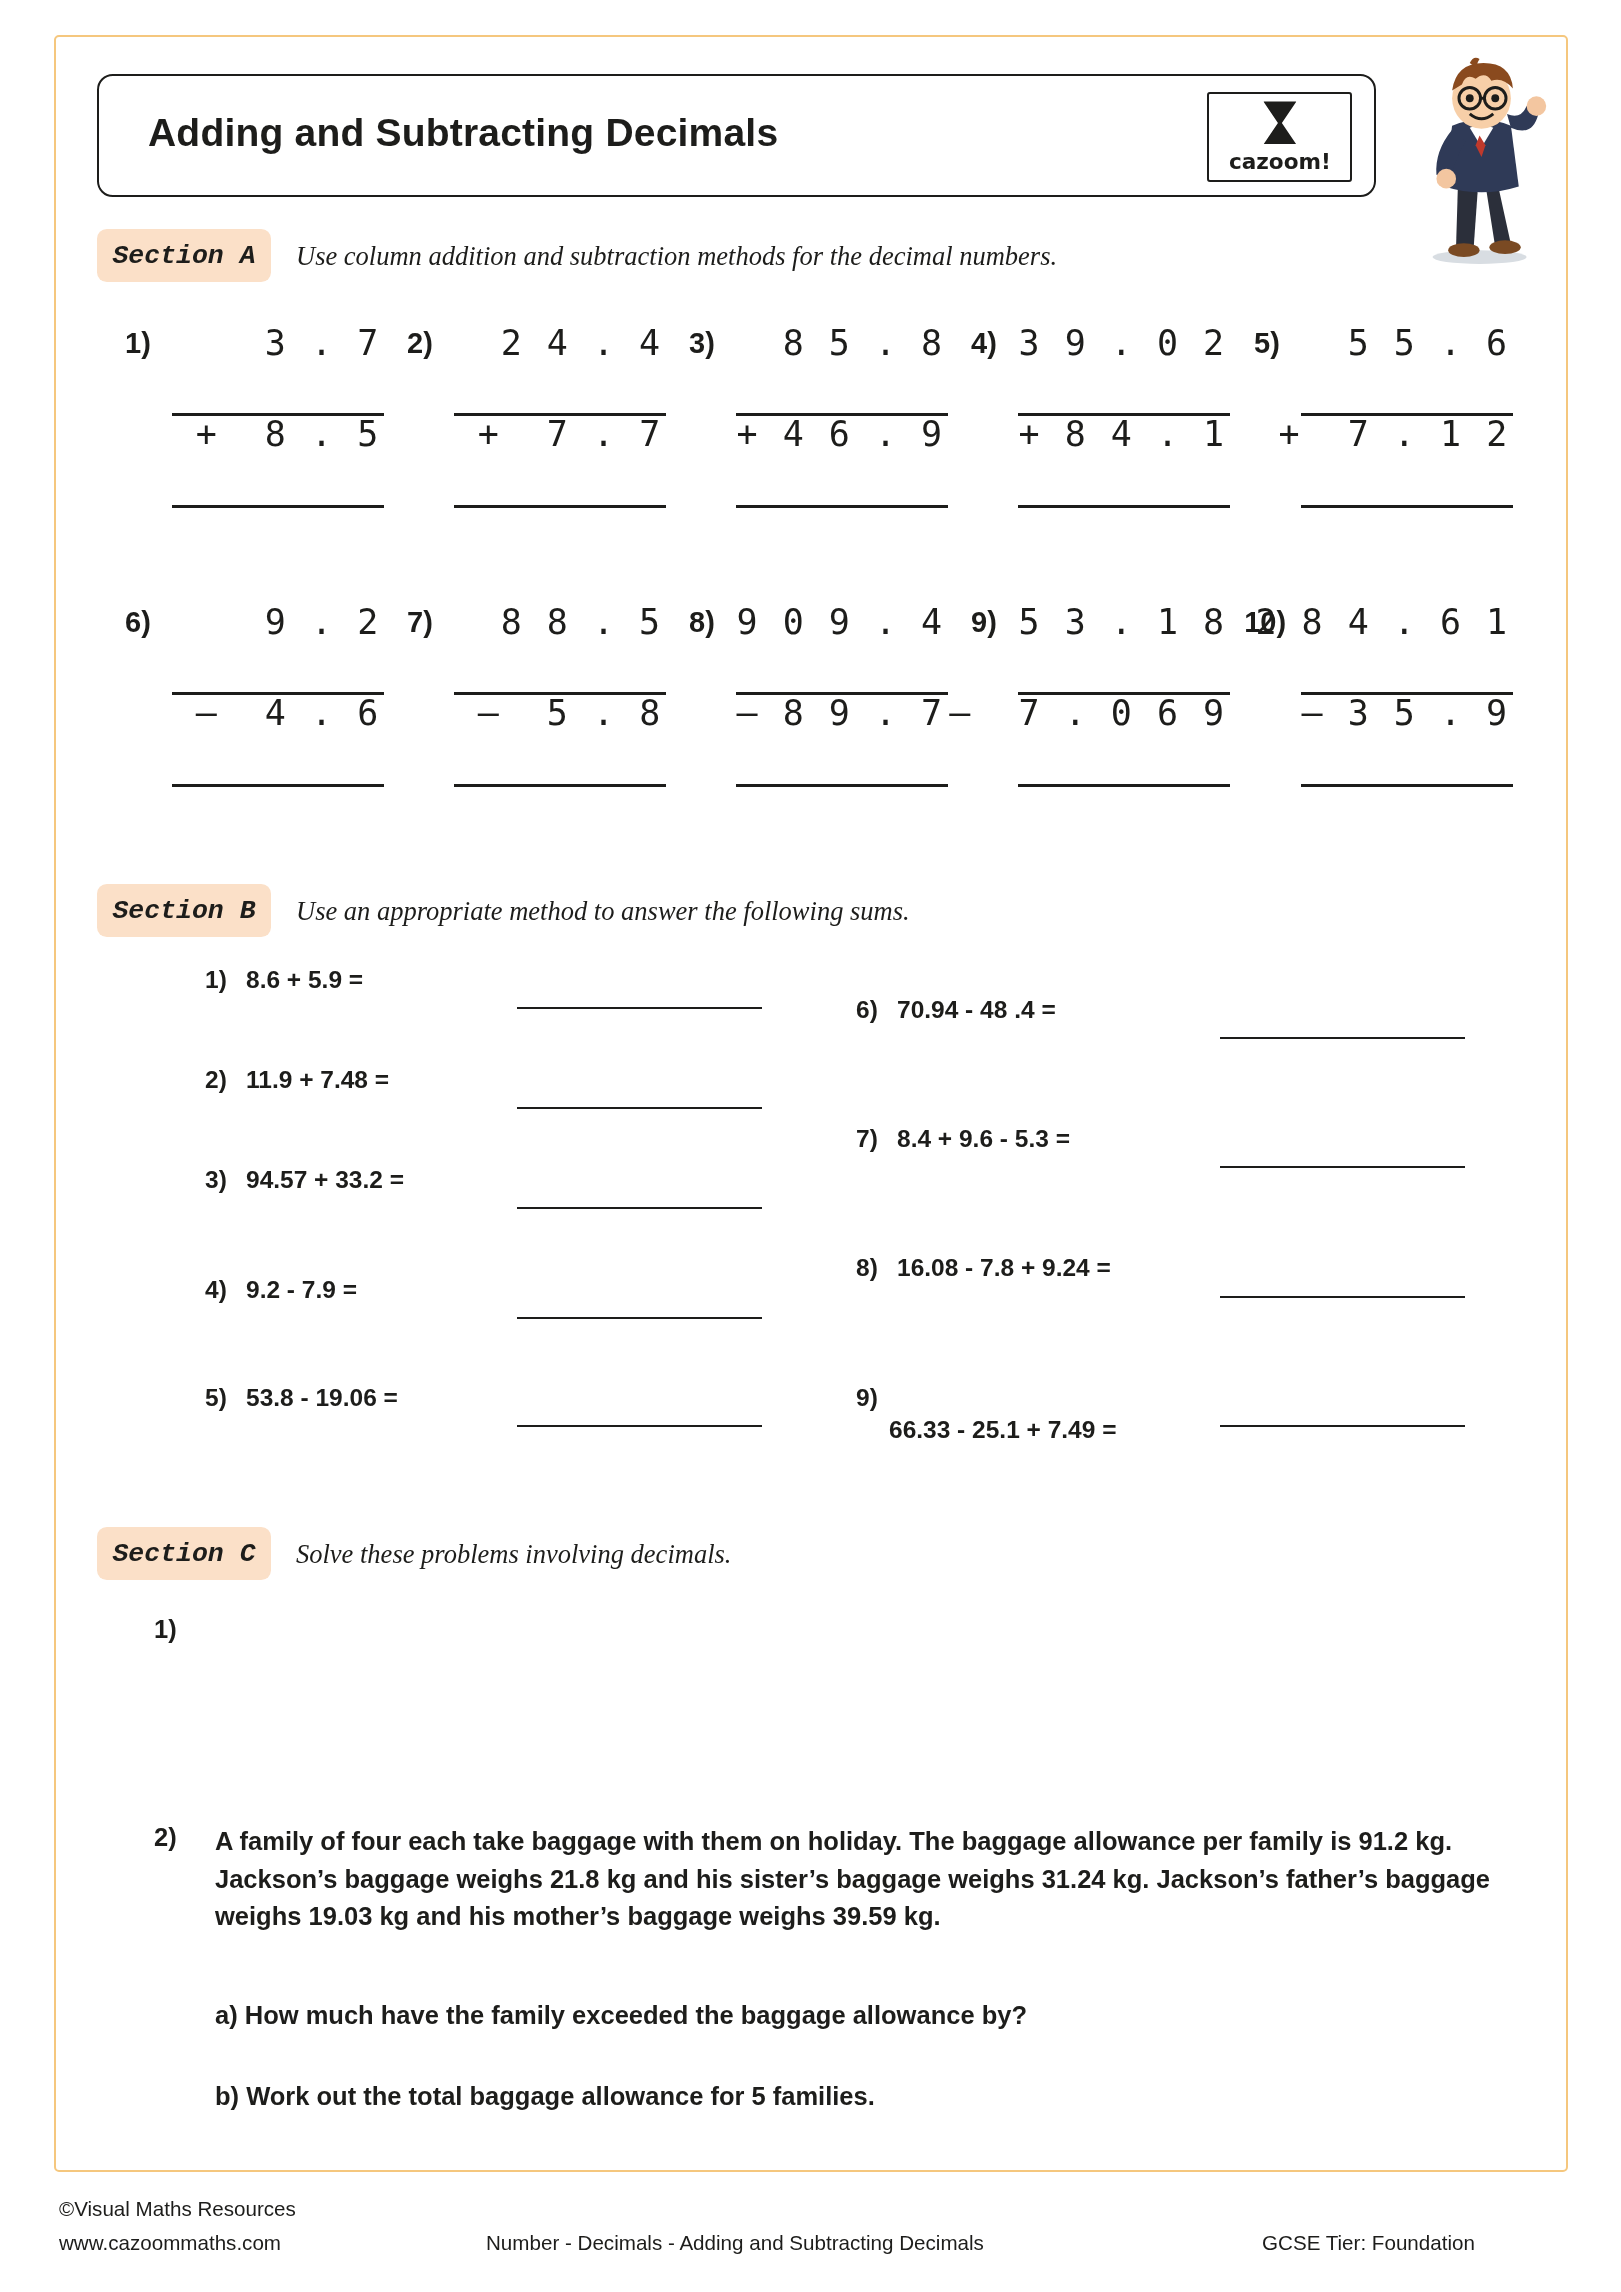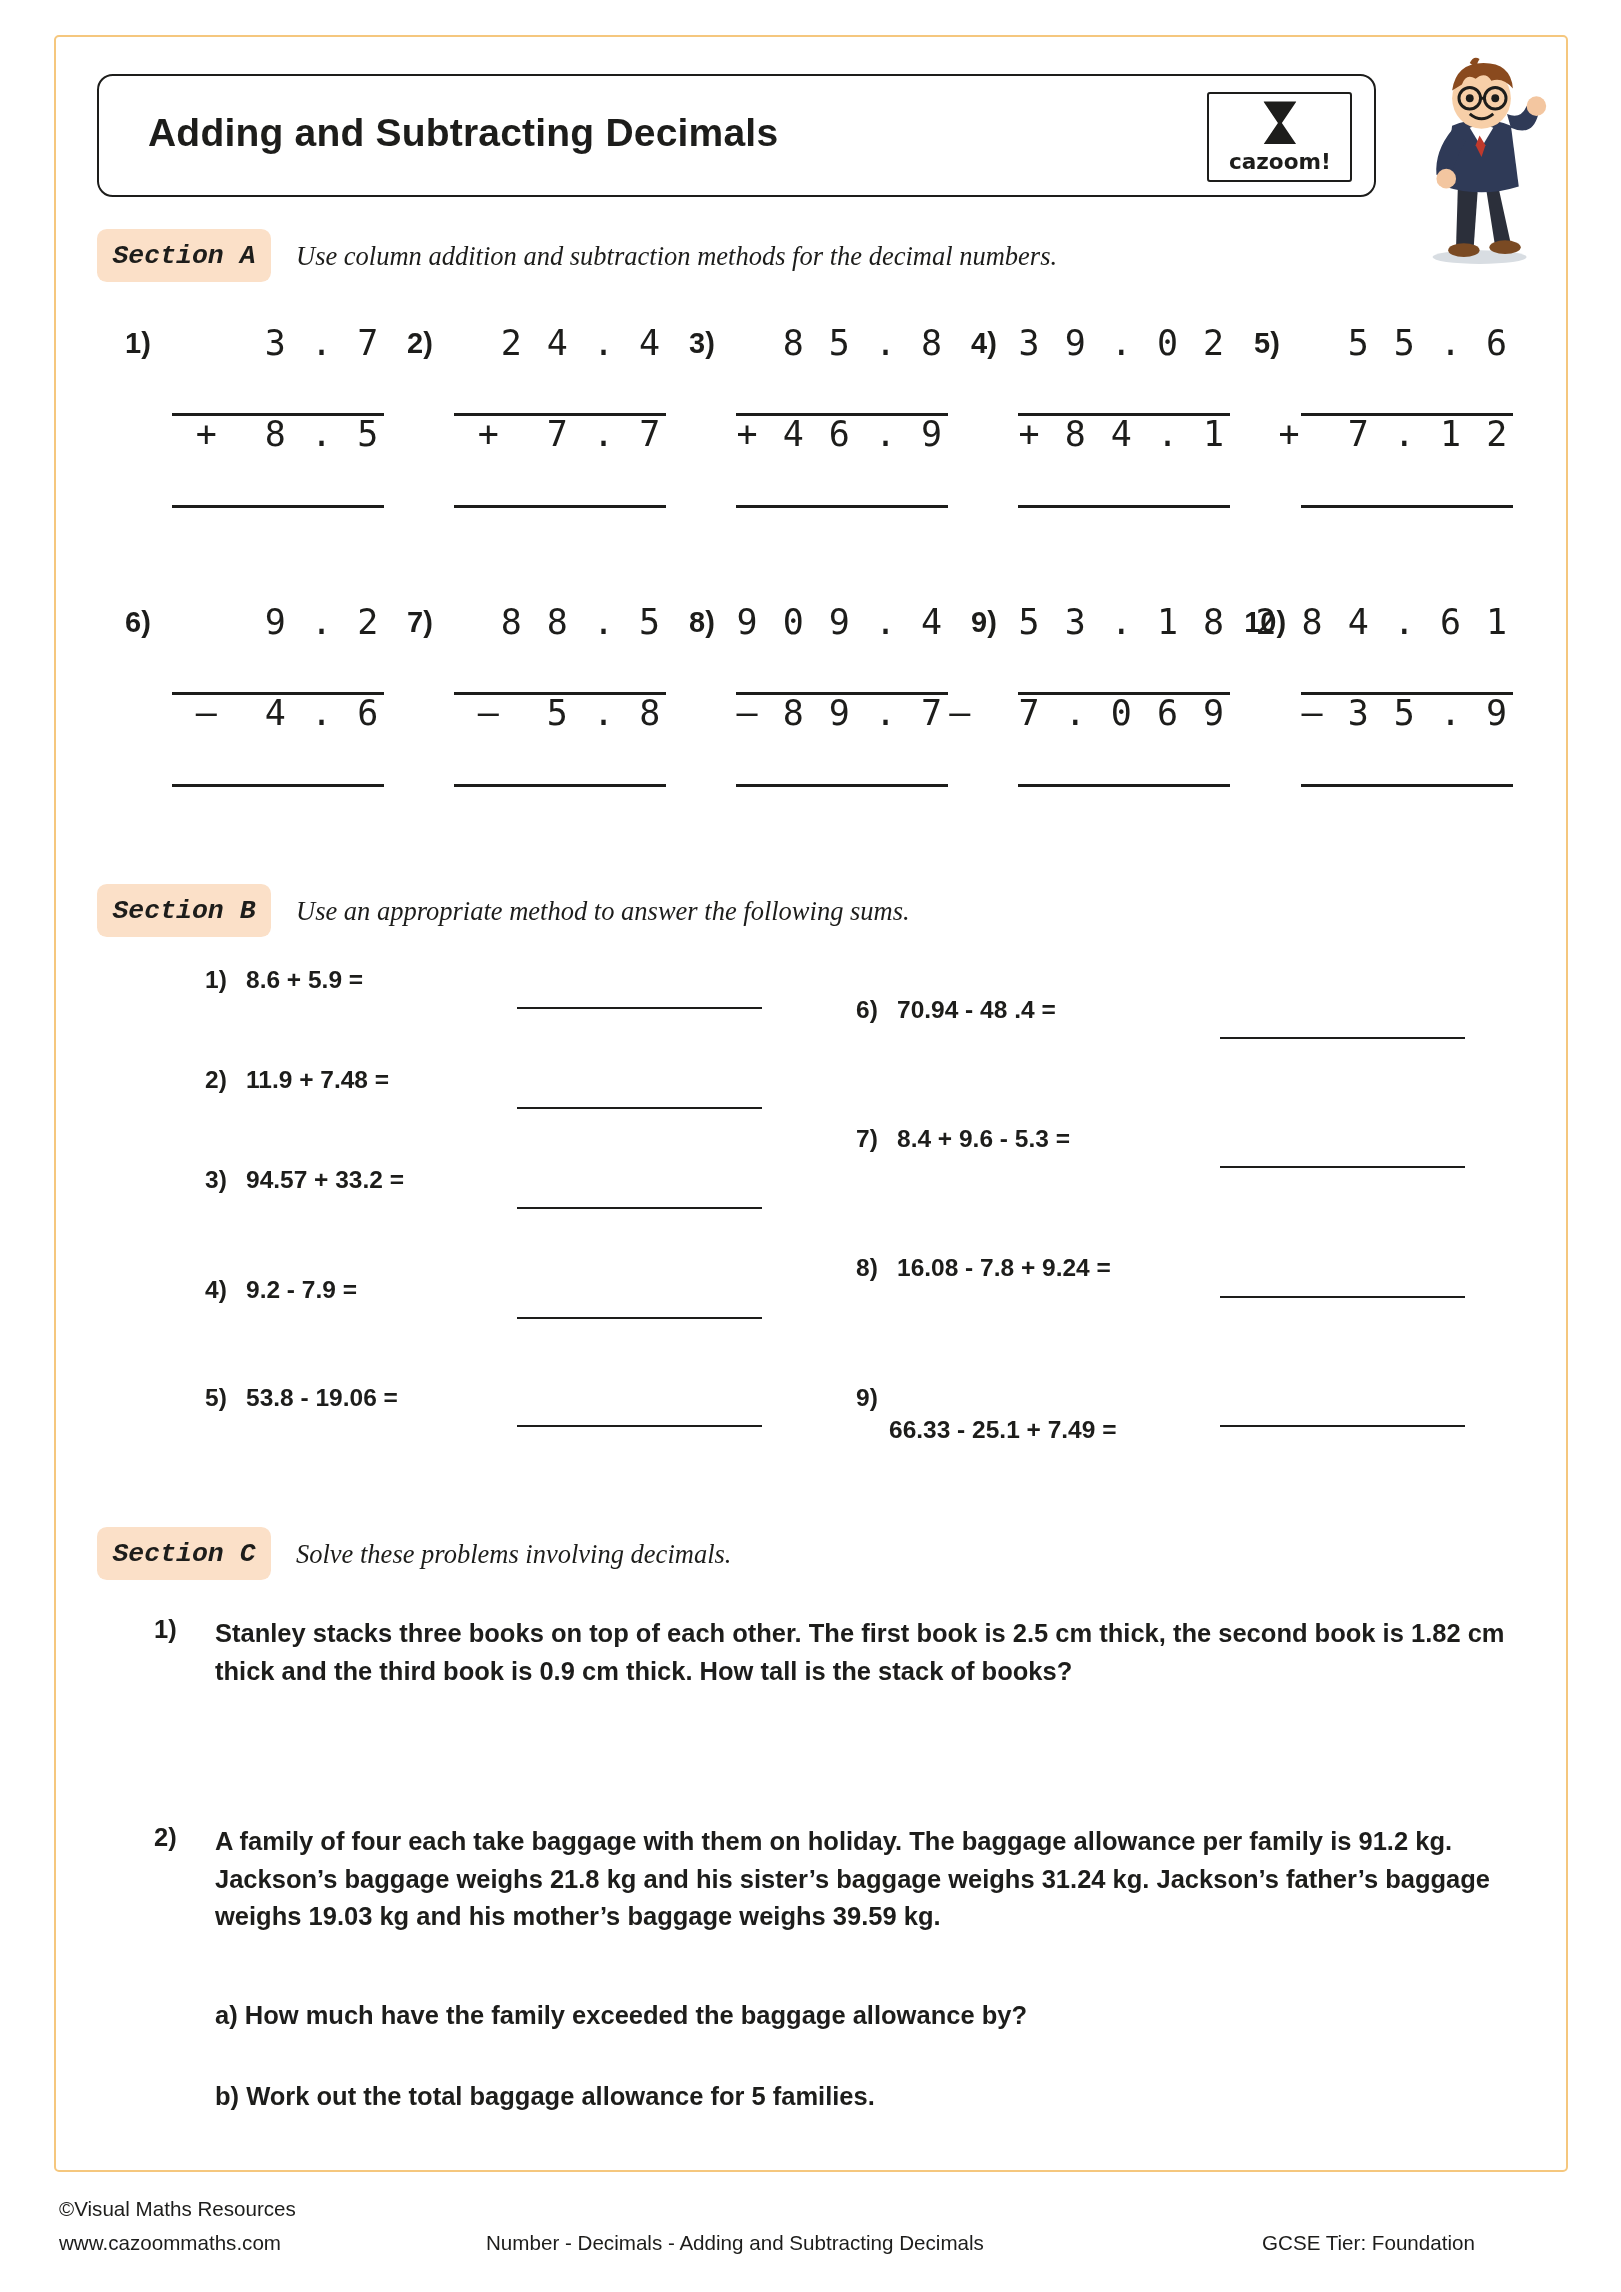--- a/index.html
+++ b/index.html
@@ -347,21 +347,20 @@
     <div class="btxt" style="left:33px;margin-top:32px;">66.33 - 25.1 + 7.49 =</div>
   </div>
   <div class="ansline" style="left:1164px; top:1388px; width:245px;"></div>
 
   <div class="section-pill" style="left:41px; top:1490px; width:174px;">
     <span>Section C</span>
   </div>
   <div class="section-instr" style="left:240px; top:1502px;">Solve these problems involving decimals.</div>
 
   <div class="cnum" style="left:98px; top:1578px;">1)</div>
-  <div class="ctext" style="left:159px; top:1578px; width:1313px;">Stanley stacks three books on top of each other. The first book is 2.5 cm thick, the second book is 1.82 cm thick and the third book is 0.9 cm thick. How tall is the stack of books?</div>
 
   <div class="cnum" style="left:98px; top:1786px;">2)</div>
   <div class="ctext" style="left:159px; top:1786px; width:1313px;">A family of four each take baggage with them on holiday. The baggage allowance per family is 91.2 kg. Jackson’s baggage weighs 21.8 kg and his sister’s baggage weighs 31.24 kg. Jackson’s father’s baggage weighs 19.03 kg and his mother’s baggage weighs 39.59 kg.</div>
   <div class="ctext" style="left:159px; top:1960px; width:1313px;">a) How much have the family exceeded the baggage allowance by?</div>
   <div class="ctext" style="left:159px; top:2041px; width:1313px;">b) Work out the total baggage allowance for 5 families.</div>
 
 </div>
 
 <div class="footer" style="left:59px; top:2197px;">©Visual Maths Resources</div>
 <div class="footer link" style="left:59px; top:2231px;text-align:center;">www.cazoommaths.com</div>

